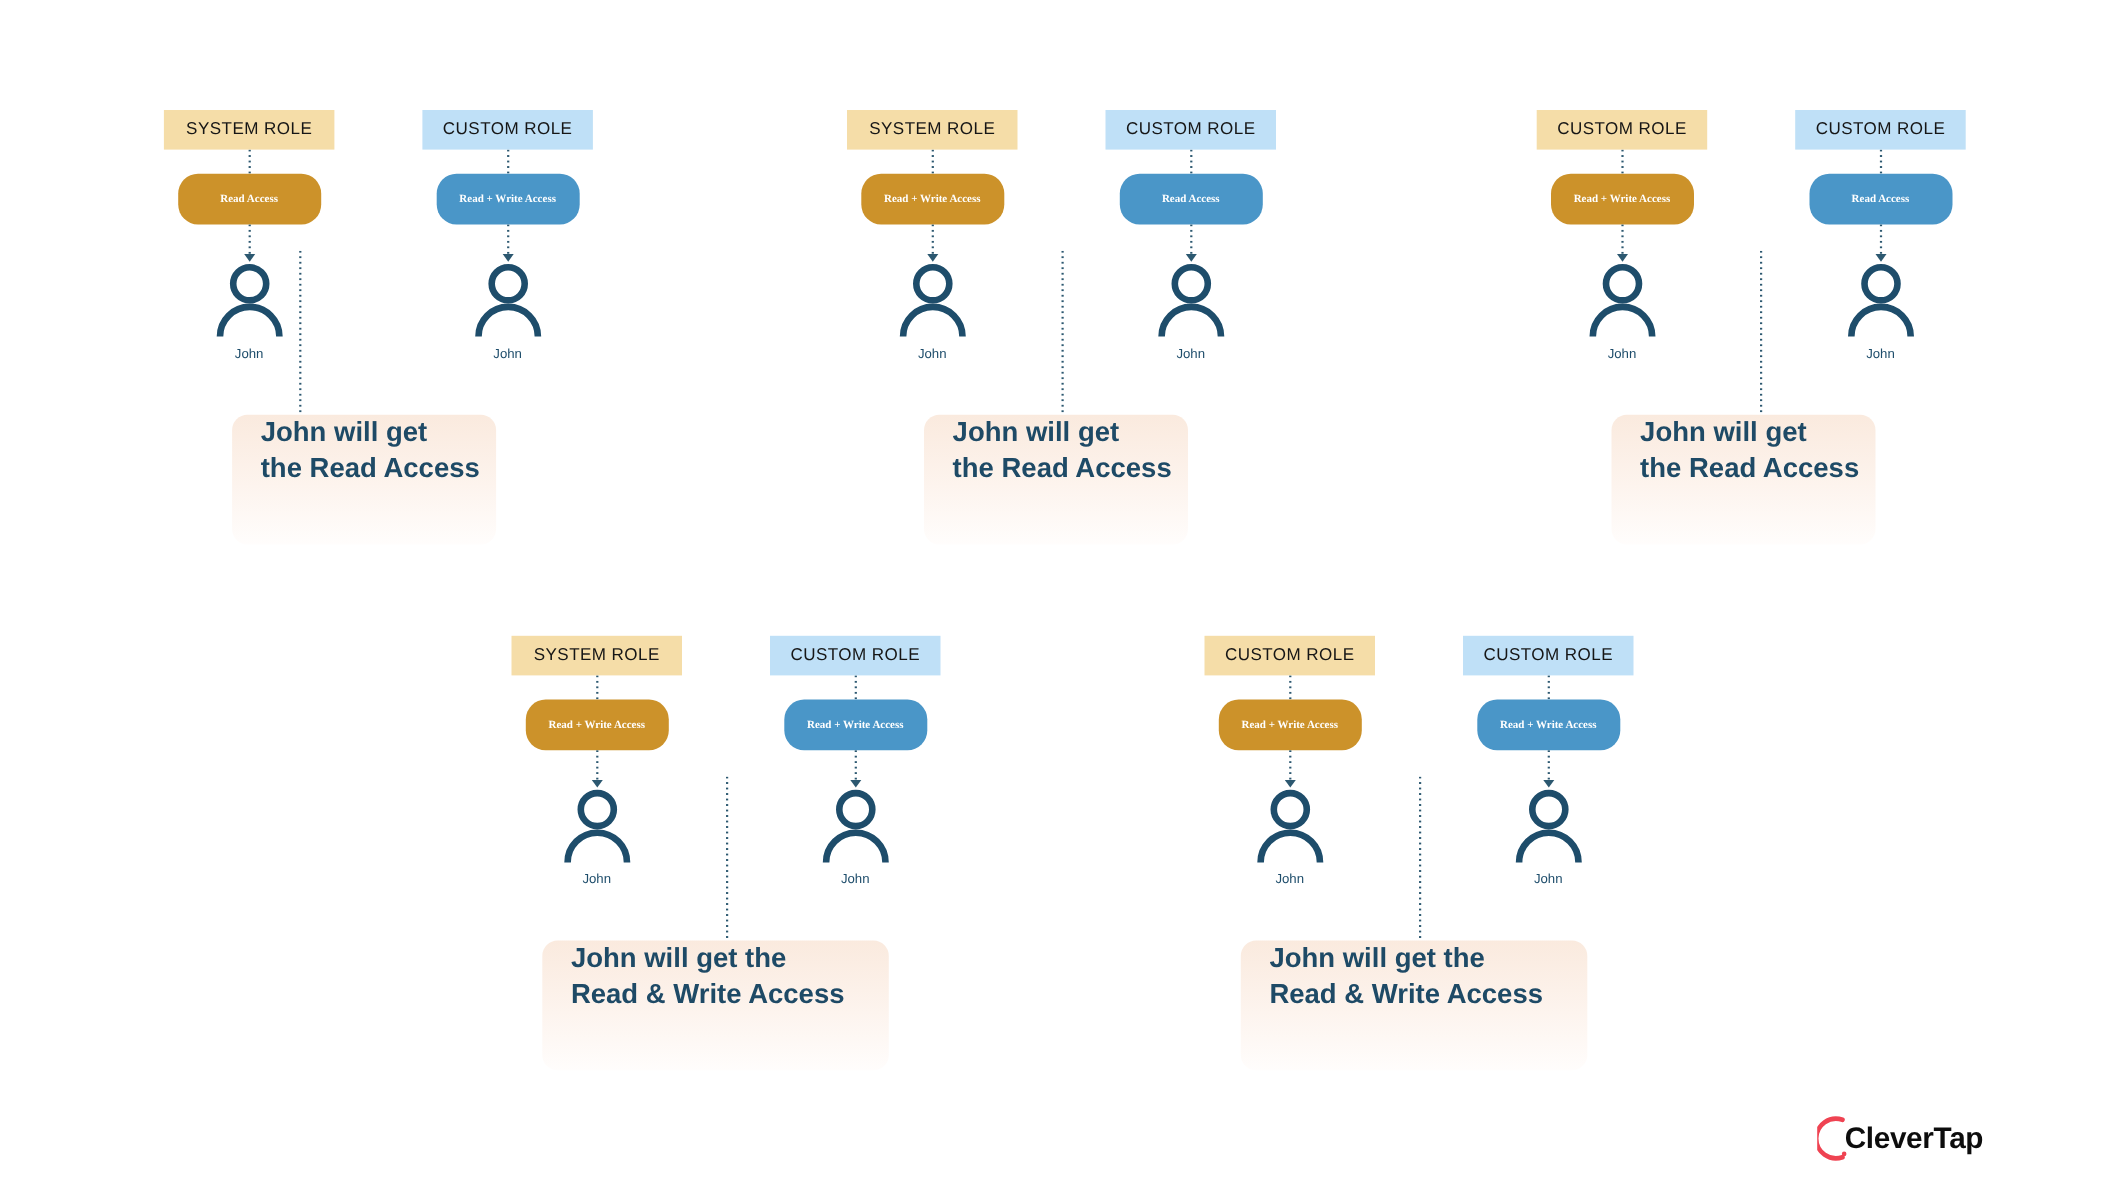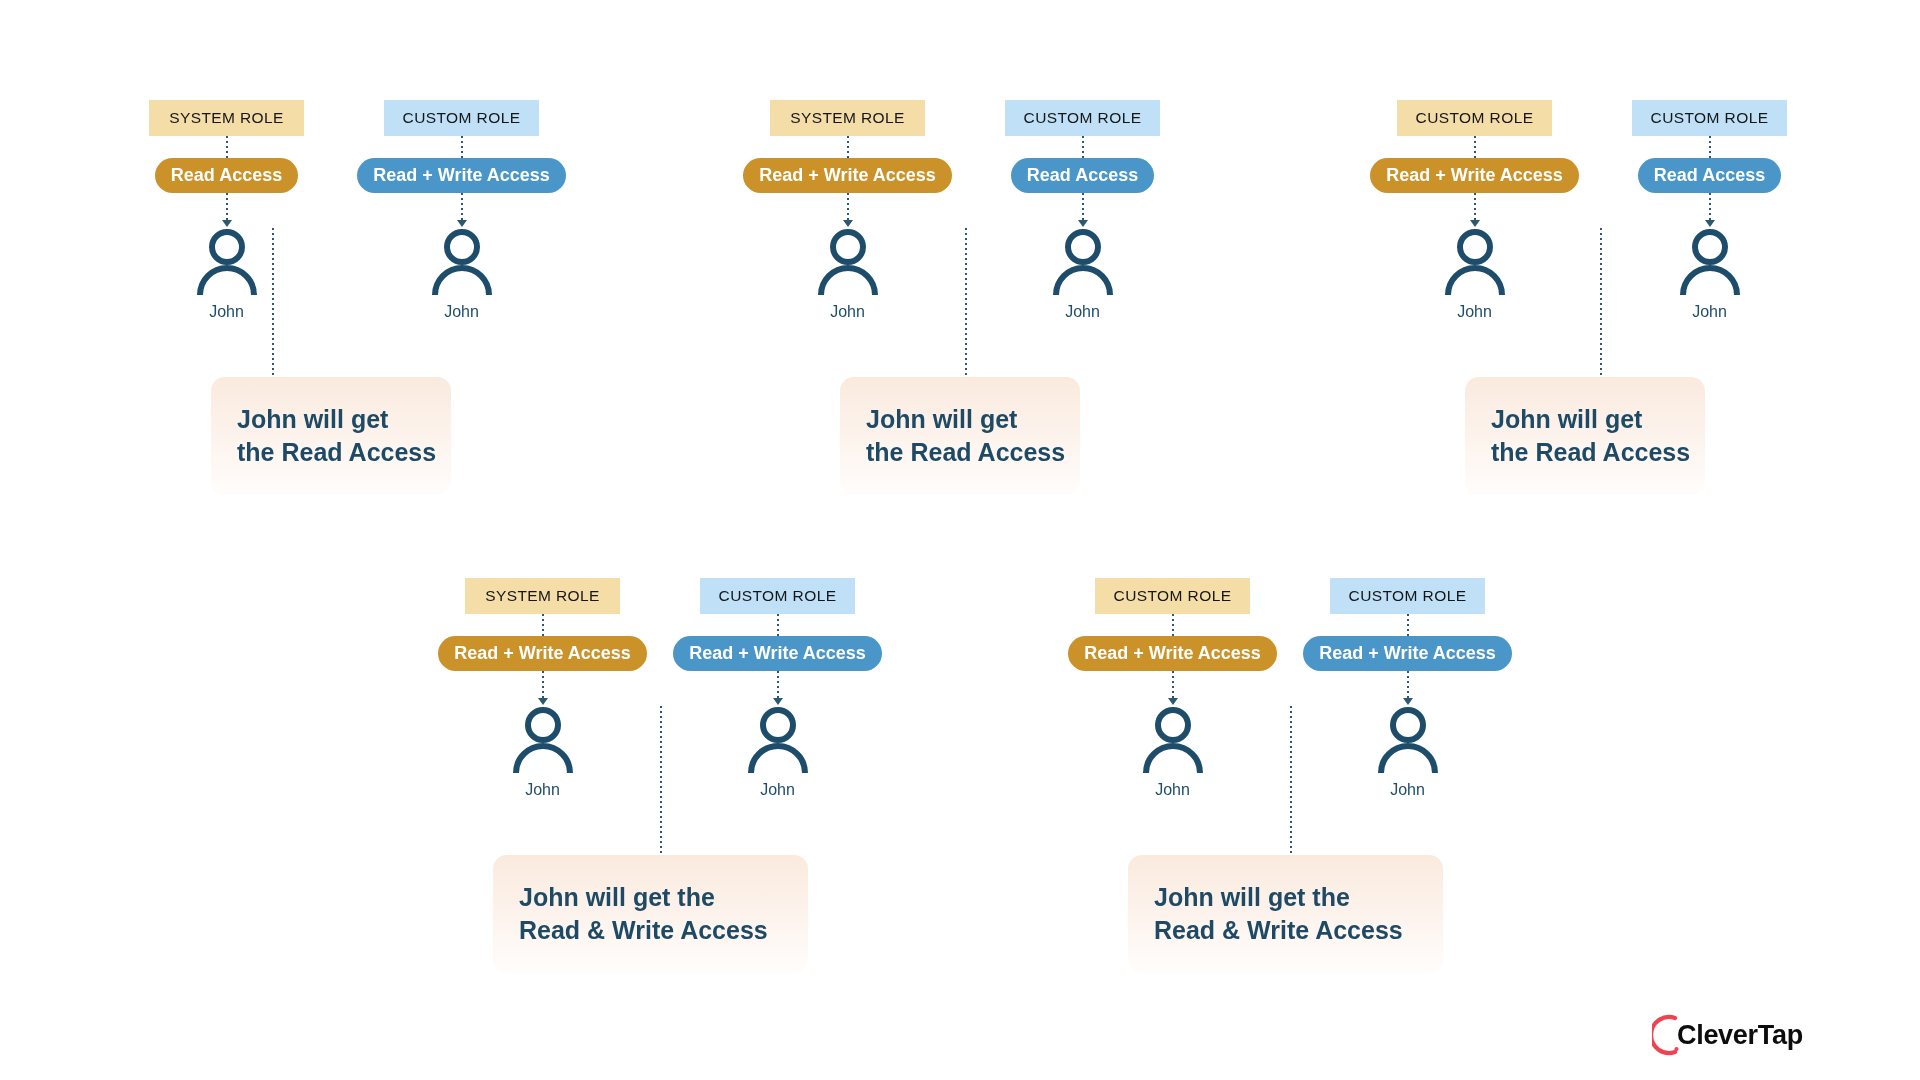--- a/index.html
+++ b/index.html
@@ -62,30 +62,31 @@
     height: 22px;
     background-image: linear-gradient(to bottom, #2c5870 0 2px, transparent 2px 5px);
     background-size: 2px 5px;
     background-repeat: repeat-y;
   }
 
   
   .access-pill {
     min-width: 130px;
     padding: 0 16px;
-    height: 35px;
+    height: 46px;
     border-radius: 18px;
     display: flex;
     align-items: center;
     justify-content: center;
-    font-size: 18px;
+    font-size: 10px;
     font-weight: bold;
     color: #ffffff;
     white-space: nowrap;
     box-sizing: border-box;
+    font-family: Liberation Serif, serif;
   }
   .access-pill.gold { background: #cc922a; }
   .access-pill.blue { background: #4a96c8; }
 
   
   .dots-arrow {
     position: relative;
     width: 10px;
     height: 34px;
     display: flex;
@@ -112,21 +113,21 @@
   
   .person {
     width: 66px;
     height: 70px;
     position: relative;
   }
   .person svg { display: block; }
 
   .person-name {
     margin-top: 6px;
-    font-size: 16px;
+    font-size: 12px;
     color: #1e4d6b;
   }
 
   
   .long-connector {
     position: absolute;
     width: 10px;
     display: flex;
     justify-content: center;
   }
@@ -147,21 +148,20 @@
     border-right: 5px solid transparent;
     border-top: 7px solid #2c5870;
   }
 
   
   .callout {
     position: absolute;
     border-radius: 14px;
     background: linear-gradient(to bottom, #faeade 0%, #fdf4ee 55%, #fffdfc 100%);
     display: flex;
-    align-items: center;
     box-sizing: border-box;
     padding-left: 26px;
   }
   .callout-text {
     font-size: 25px;
     font-weight: bold;
     line-height: 1.33;
     color: #1e4a66;
     white-space: pre-line;
   }

